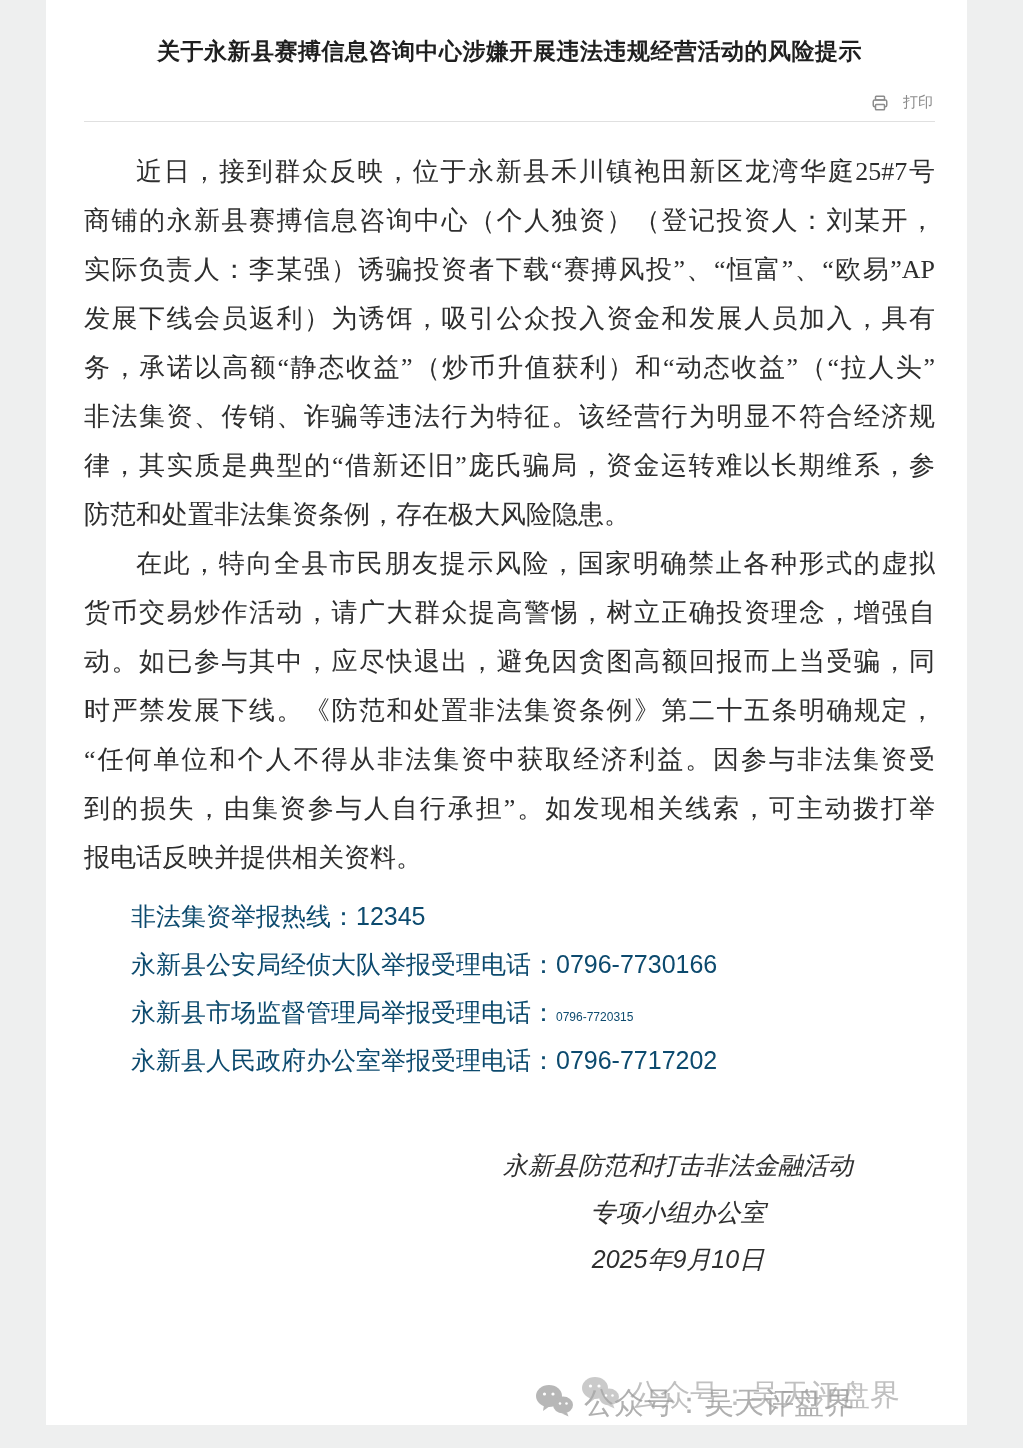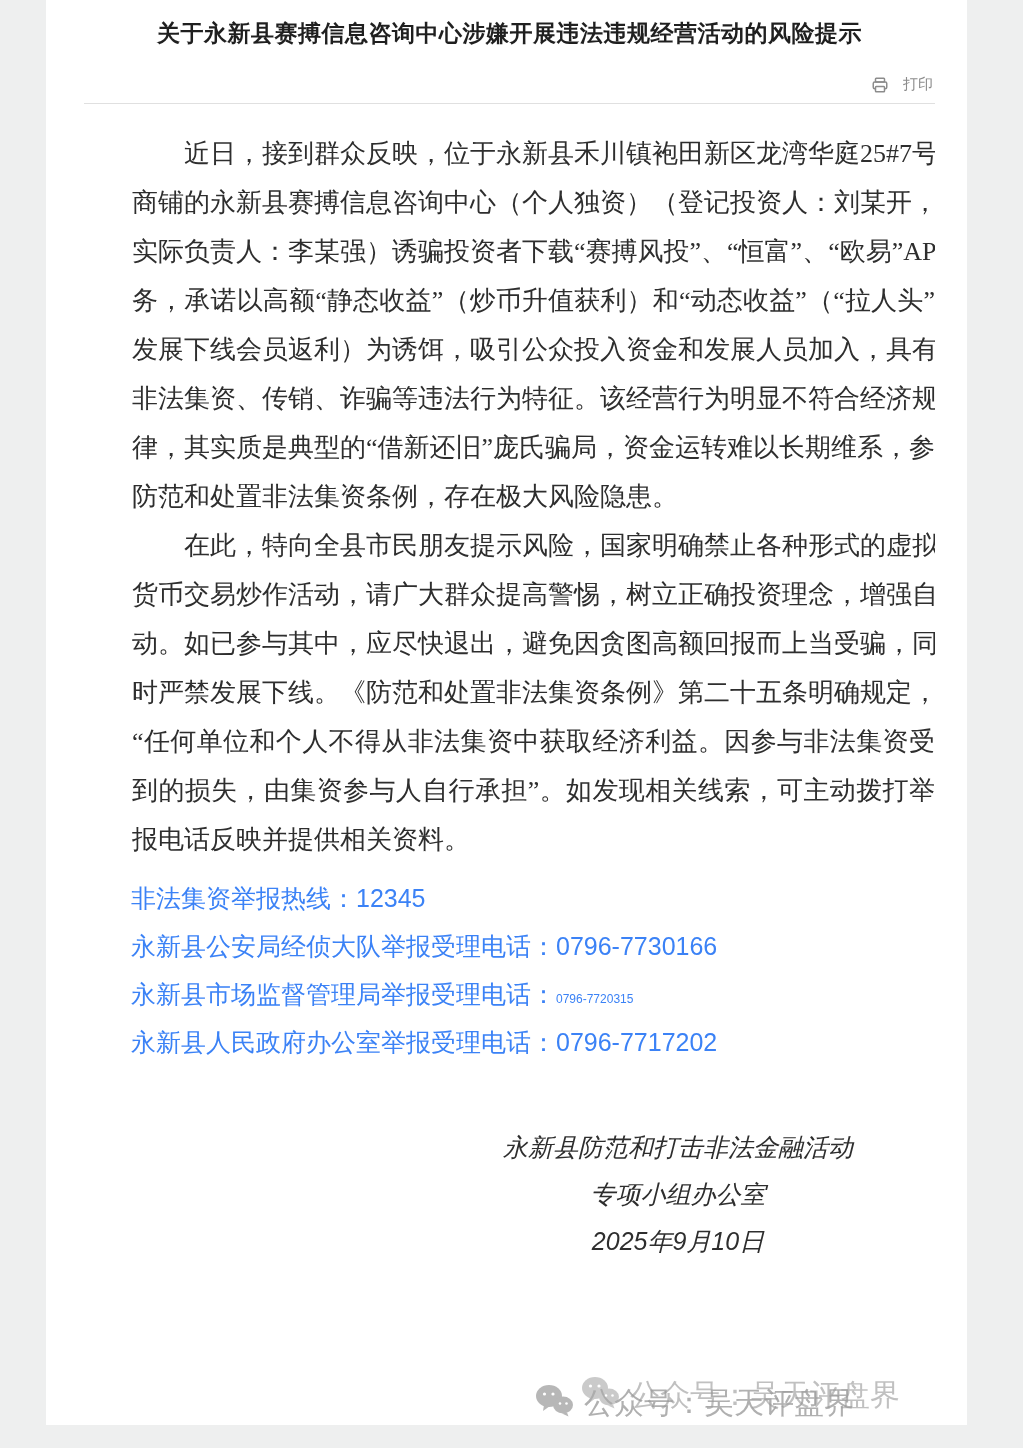--- a/index.html
+++ b/index.html
@@ -14,21 +14,21 @@
     left: 46px; top: 0;
     width: 921px; height: 1425px;
     background: #ffffff;
   }
   .card-inner {
     position: relative;
     height: 100%;
     padding: 0 32px 0 38px;
   }
   .doc-title {
-    padding-top: 18px;
+    padding-top: 36px;
     text-align: center;
     font-size: 23px;
     font-weight: bold;
     color: #1f1f1f;
     letter-spacing: 0.5px;
     font-family: "Liberation Sans", "DejaVu Sans", sans-serif;
   }
   .print-row {
     margin-top: 26px;
     display: flex;
@@ -51,28 +51,27 @@
     color: #2e2e2e;
     font-family: "Liberation Serif", "DejaVu Serif", serif;
   }
   .line {
     height: 49px;
     line-height: 49px;
     text-align: justify;
     text-align-last: justify;
     white-space: nowrap;
     overflow: hidden;
-    margin-left: 48px;
   }
   .line.first { text-indent: 2em; }
   .line.last { text-align-last: left; }
   .hotlines {
     margin-top: 10px;
     font-family: "Liberation Sans", "DejaVu Sans", sans-serif;
-    color: #3b82f6;
+    color: #0c4a6e;
     font-size: 25px;
   }
   .hotline {
     padding-left: 47px;
     height: 48px;
     line-height: 48px;
     white-space: nowrap;
   }
   .hotline .number { font-family: "Liberation Sans", "DejaVu Sans", sans-serif; }
   .hotline.small-number .number { font-size: 12px; text-align: center; }
@@ -126,22 +125,22 @@
       </span>
       <span>打印</span>
     </div>
 
     <div class="divider"></div>
 
     <div class="doc-body">
       <div class="line first">近日，接到群众反映，位于永新县禾川镇袍田新区龙湾华庭25#7号</div>
       <div class="line">商铺的永新县赛搏信息咨询中心（个人独资）（登记投资人：刘某开，</div>
       <div class="line">实际负责人：李某强）诱骗投资者下载“赛搏风投”、“恒富”、“欧易”AP</div>
+      <div class="line">发展下线会员返利）为诱饵，吸引公众投入资金和发展人员加入，具有</div>
       <div class="line">务，承诺以高额“静态收益”（炒币升值获利）和“动态收益”（“拉人头”</div>
-      <div class="line">发展下线会员返利）为诱饵，吸引公众投入资金和发展人员加入，具有</div>
       <div class="line">非法集资、传销、诈骗等违法行为特征。该经营行为明显不符合经济规</div>
       <div class="line">律，其实质是典型的“借新还旧”庞氏骗局，资金运转难以长期维系，参</div>
       <div class="line last">防范和处置非法集资条例，存在极大风险隐患。</div>
 
       <div class="line first">在此，特向全县市民朋友提示风险，国家明确禁止各种形式的虚拟</div>
       <div class="line">货币交易炒作活动，请广大群众提高警惕，树立正确投资理念，增强自</div>
       <div class="line">动。如已参与其中，应尽快退出，避免因贪图高额回报而上当受骗，同</div>
       <div class="line">时严禁发展下线。《防范和处置非法集资条例》第二十五条明确规定，</div>
       <div class="line">“任何单位和个人不得从非法集资中获取经济利益。因参与非法集资受</div>
       <div class="line">到的损失，由集资参与人自行承担”。如发现相关线索，可主动拨打举</div>

